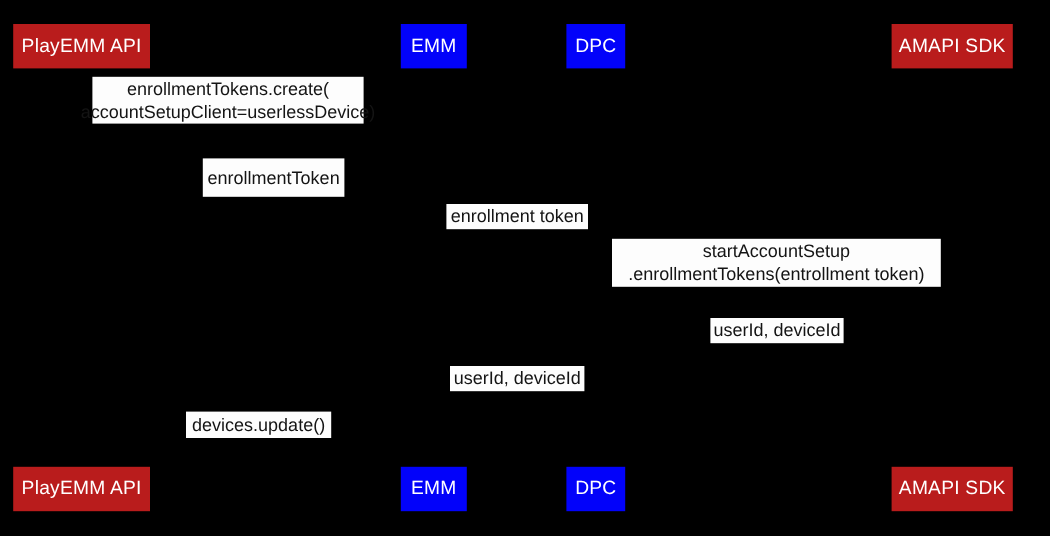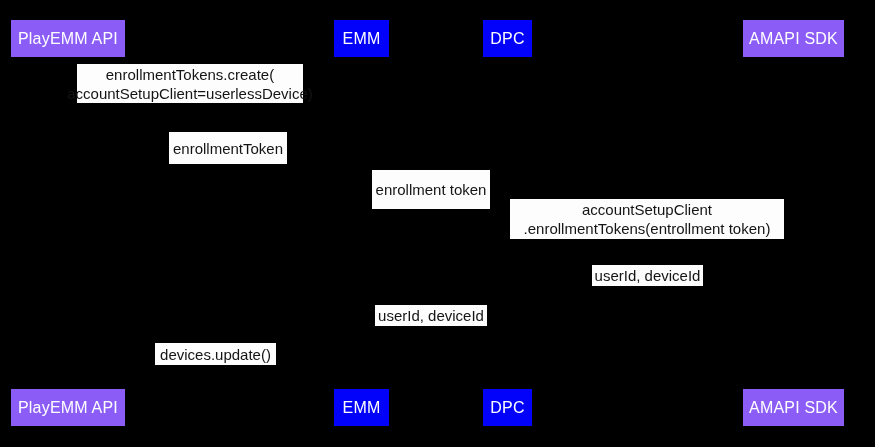--- a/index.html
+++ b/index.html
@@ -17,46 +17,46 @@
   }
   .actor {
     position: absolute;
     height: 37px;
     display: flex; align-items: center; justify-content: center;
     color: #fff;
     font-size: 16px;
     letter-spacing: 0.2px;
     box-sizing: border-box;
   }
-  .actor.green { background: #8b5cf6; }
+  .actor.green { background: #b91c1c; }
   .actor.blue  { background: #0202fa; }
 
   .row-top .actor    { top: 20px; }
   .row-bottom .actor { top: 389px; }
 
   .a-playemm { left: 11px;  width: 114px; }
   .a-emm     { left: 334px; width: 55px;  }
-  .a-dpc     { left: 483px; width: 49px;  }
+  .a-dpc     { left: 472px; width: 49px;  }
   .a-amapi   { left: 743px; width: 101px; justify-content: center; }
 
   .msg {
     position: absolute;
     background: #fdfdfd;
     color: #141414;
     font-size: 15px;
     line-height: 19px;
     display: flex; flex-direction: column;
     align-items: center; justify-content: center;
     text-align: center;
     box-sizing: border-box;
     white-space: nowrap;
   }
   .m1 { left: 77px;  top: 64px;  width: 226px; height: 39px; }
   .m2 { left: 169px; top: 132px; width: 118px; height: 32px; }
-  .m3 { left: 372px; top: 170px; width: 118px; height: 39px; }
+  .m3 { left: 372px; top: 170px; width: 118px; height: 21px; }
   .m4 { left: 510px; top: 199px; width: 274px; height: 40px; }
   .m5 { left: 592px; top: 265px; width: 111px; height: 21px; }
   .m6 { left: 375px; top: 305px; width: 112px; height: 21px; }
   .m7 { left: 155px; top: 343px; width: 121px; height: 22px; text-align: right; }
 </style>
 </head>
 <body>
 
 <div class="diagram">
 
@@ -79,21 +79,21 @@
     <span>enrollmentTokens.create(</span>
     <span>accountSetupClient=userlessDevice)</span>
   </div>
   <div class="msg m2">
     <span>enrollmentToken</span>
   </div>
   <div class="msg m3">
     <span>enrollment token</span>
   </div>
   <div class="msg m4">
-    <span>accountSetupClient</span>
+    <span>startAccountSetup</span>
     <span>.enrollmentTokens(entrollment token)</span>
   </div>
   <div class="msg m5">
     <span>userId, deviceId</span>
   </div>
   <div class="msg m6">
     <span>userId, deviceId</span>
   </div>
   <div class="msg m7">
     <span>devices.update()</span>

